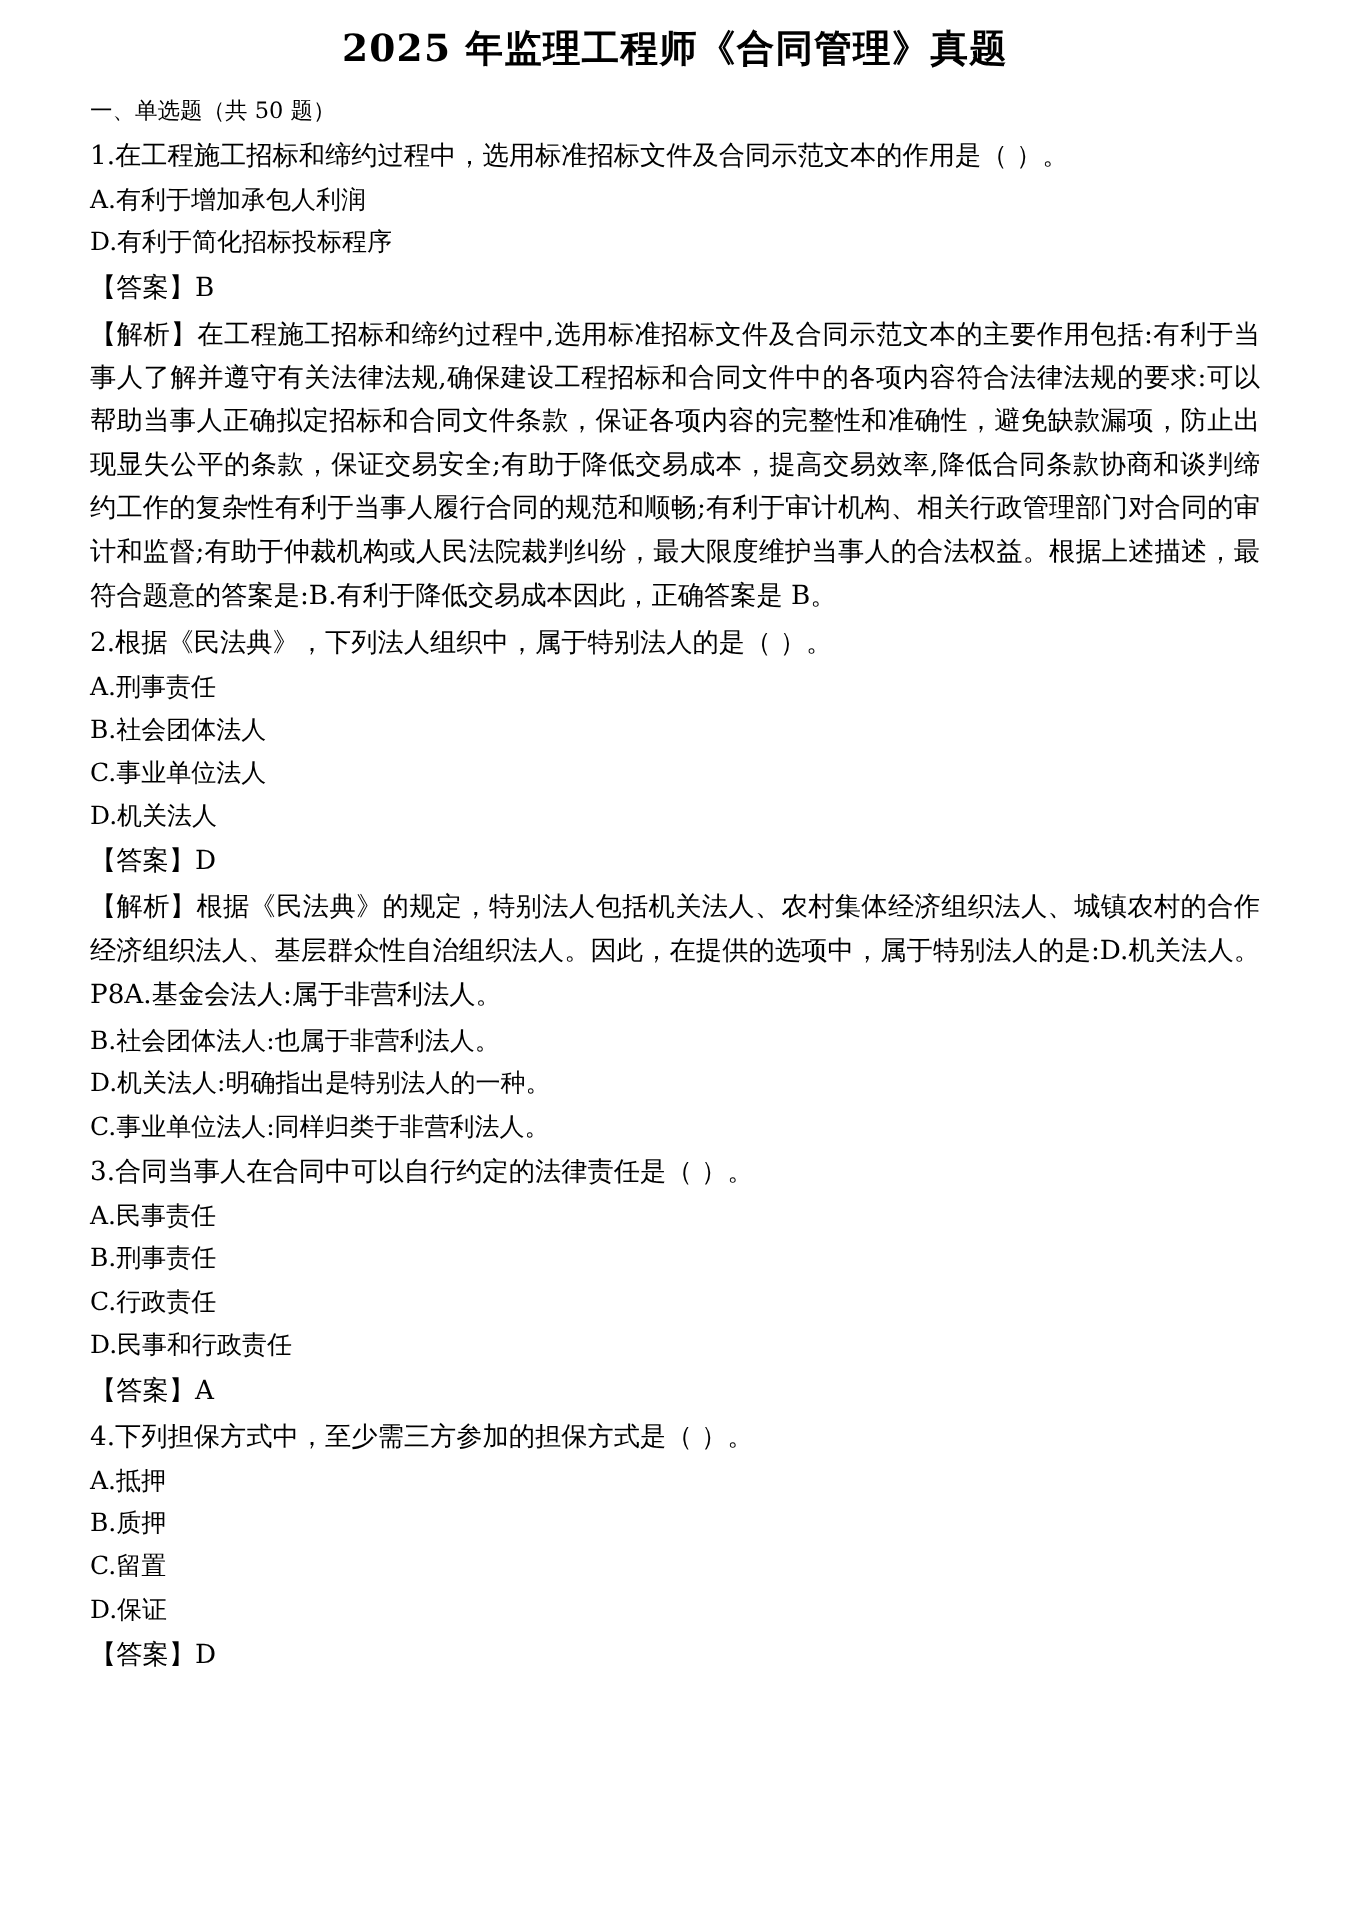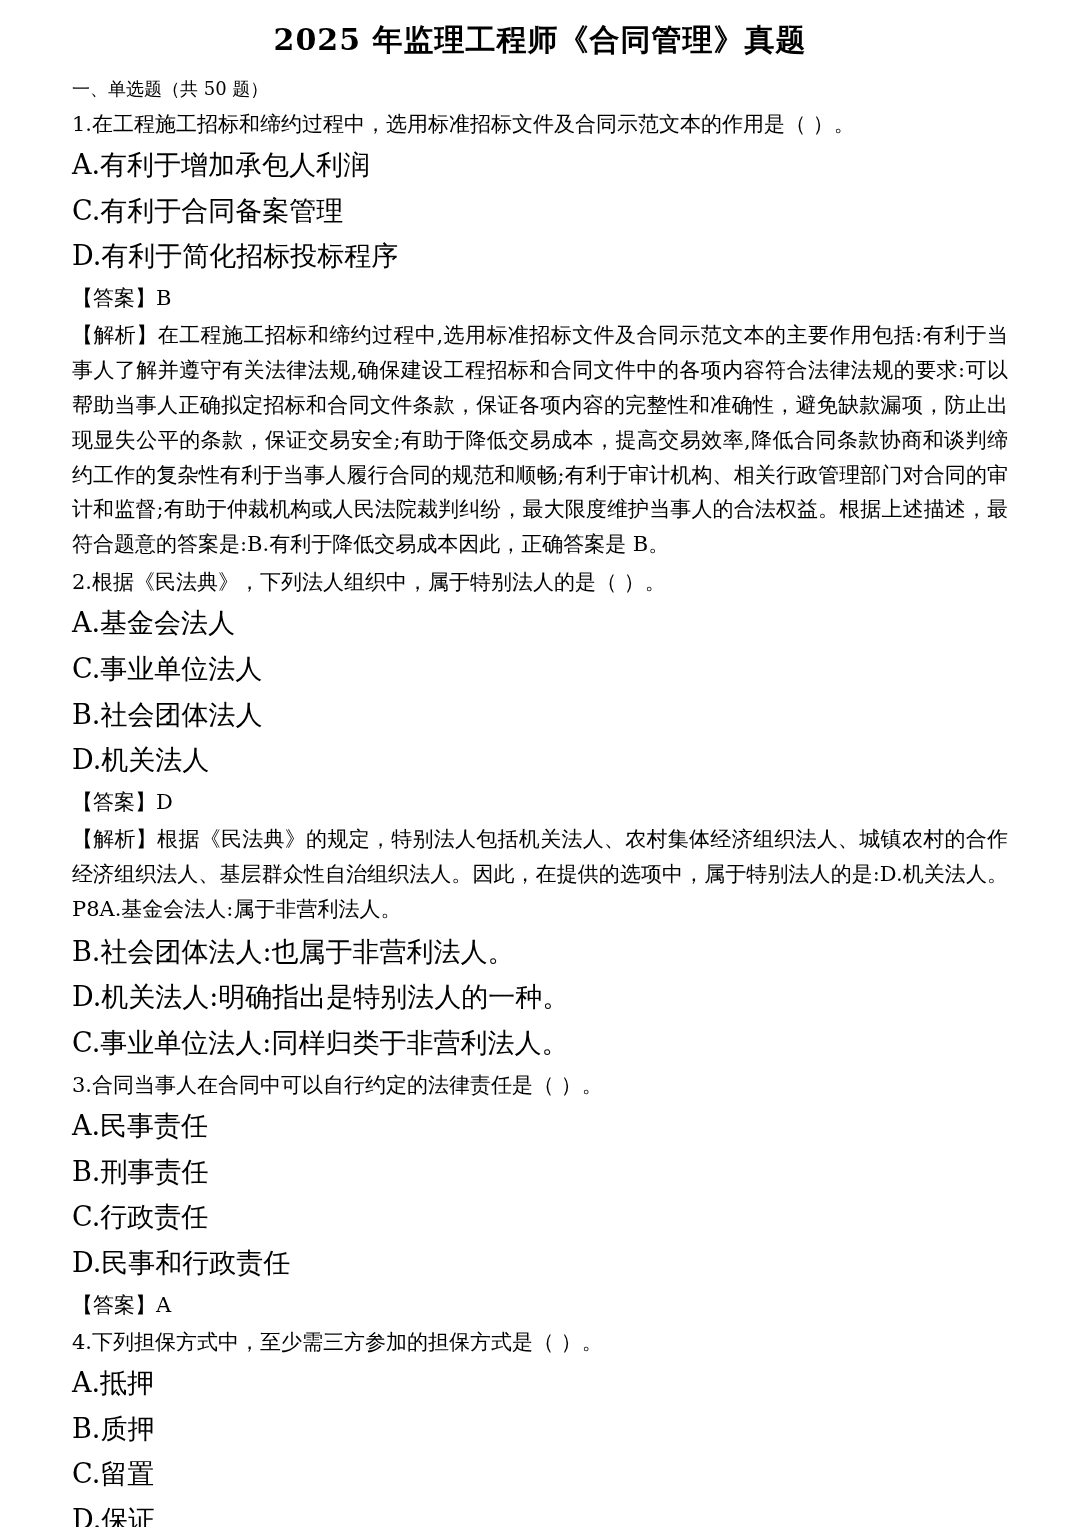--- a/index.html
+++ b/index.html
@@ -32,21 +32,21 @@
     font-size: 18px;
     line-height: 1.55;
     margin: 2px 0 4px 0;
   }
   .q-stem {
     font-size: 21px;
     line-height: 1.62;
     margin: 3px 0 2px 0;
   }
   .q-option {
-    font-size: 27px;
+    font-size: 20px;
     line-height: 1.62;
     margin: 2px 0 2px 0;
   }
   .q-answer {
     font-size: 21px;
     line-height: 1.62;
     margin: 3px 0 2px 0;
   }
   .q-explain {
     font-size: 21px;
@@ -61,31 +61,30 @@
 
 <div class="page">
 
   <div class="doc-title">2025 年监理工程师《合同管理》真题</div>
 
   <div class="section-head">一、单选题（共 50 题）</div>
 
   <div>
     <div class="q-stem">1.在工程施工招标和缔约过程中，选用标准招标文件及合同示范文本的作用是（      ）。</div>
     <div class="q-option">A.有利于增加承包人利润</div>
-    <div class="q-option">C.有利于合同备案管理</div>
     <div class="q-option">D.有利于简化招标投标程序</div>
     <div class="q-answer">【答案】B</div>
     <div class="q-explain">【解析】在工程施工招标和缔约过程中,选用标准招标文件及合同示范文本的主要作用包括:有利于当事人了解并遵守有关法律法规,确保建设工程招标和合同文件中的各项内容符合法律法规的要求:可以帮助当事人正确拟定招标和合同文件条款，保证各项内容的完整性和准确性，避免缺款漏项，防止出现显失公平的条款，保证交易安全;有助于降低交易成本，提高交易效率,降低合同条款协商和谈判缔约工作的复杂性有利于当事人履行合同的规范和顺畅;有利于审计机构、相关行政管理部门对合同的审计和监督;有助于仲裁机构或人民法院裁判纠纷，最大限度维护当事人的合法权益。根据上述描述，最符合题意的答案是:B.有利于降低交易成本因此，正确答案是 B。</div>
   </div>
 
   <div>
     <div class="q-stem">2.根据《民法典》，下列法人组织中，属于特别法人的是（      ）。</div>
-    <div class="q-option">A.基金会法人</div>
+    <div class="q-option">A.刑事责任</div>
+    <div class="q-option">B.社会团体法人</div>
     <div class="q-option">C.事业单位法人</div>
-    <div class="q-option">B.社会团体法人</div>
     <div class="q-option">D.机关法人</div>
     <div class="q-answer">【答案】D</div>
     <div class="q-explain">【解析】根据《民法典》的规定，特别法人包括机关法人、农村集体经济组织法人、城镇农村的合作经济组织法人、基层群众性自治组织法人。因此，在提供的选项中，属于特别法人的是:D.机关法人。P8A.基金会法人:属于非营利法人。</div>
     <div class="q-option">B.社会团体法人:也属于非营利法人。</div>
     <div class="q-option">D.机关法人:明确指出是特别法人的一种。</div>
     <div class="q-option">C.事业单位法人:同样归类于非营利法人。</div>
   </div>
 
   <div>
     <div class="q-stem">3.合同当事人在合同中可以自行约定的法律责任是（      ）。</div>

